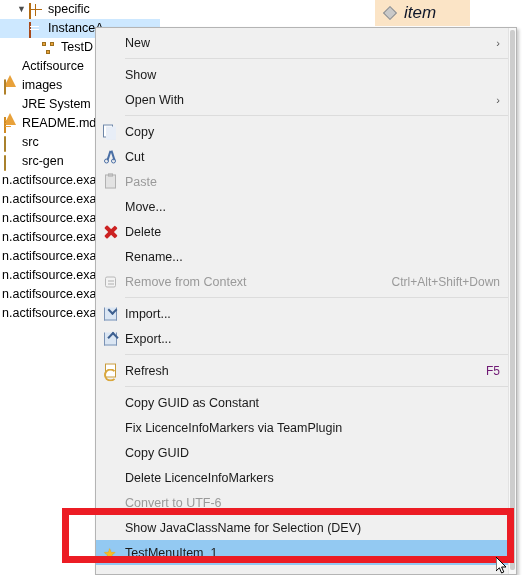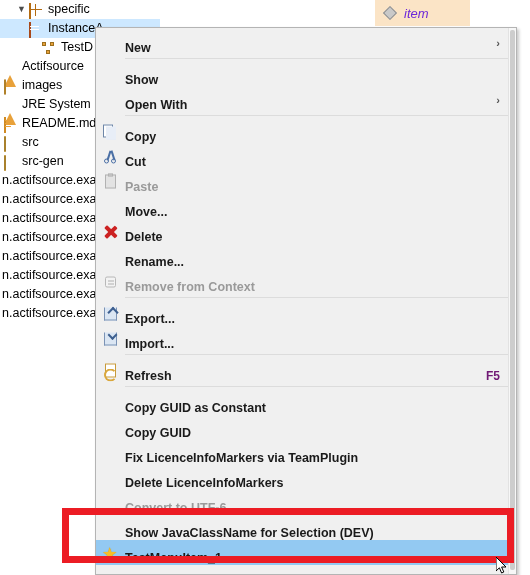--- a/index.html
+++ b/index.html
@@ -91,21 +91,21 @@
     background:#fbe4c6;
     border:0;
     display:flex;align-items:center;
   }
   #tip .dia{
     width:10px;height:10px;margin-left:10px;margin-right:9px;
     background:#c9c9c9;border:1px solid #8e8e8e;
     transform:rotate(45deg);
     box-sizing:border-box;
   }
-  #tip .tiptext{font-style:italic;font-size:13px;color:#6d28d9;}
+  #tip .tiptext{font-style:italic;font-size:17px;color:#0f172a;}
   #tip .tail{
     position:absolute;left:15px;top:25px;width:12px;height:12px;
     border-left:1px solid #555;transform:rotate(-35deg);
   }
 
   
   #menu{
     position:absolute;left:95px;top:27px;width:422px;
     background:#f0f0f0;
     border:1px solid #b4b4b4;
@@ -114,25 +114,24 @@
     padding:2px 0 0 0;
     overflow:hidden;
     height:548px;
   }
   .gutter{
     position:absolute;left:0;top:0;width:29px;height:100%;
     background:#f0f0f0;
   }
   .mrow{
     position:relative;
-    height:25px;display:flex;align-items:flex-end;
+    height:25px;display:flex;align-items:center;
     padding-left:29px;
     font-size:12.5px;color:#1a1a1a;
     white-space:nowrap;
-    font-weight:bold;
   }
   .mrow.dis{color:#9a9a9a;}
   .mrow.hl{background:#93c9f2;}
   .mlabel{padding-left:0;}
   .maccel{
     margin-left:auto;margin-right:16px;color:#701a75;font-size:12px;
   }
   .mrow.dis .maccel{color:#9a9a9a;}
   .arrow{
     position:absolute;right:16px;top:50%;transform:translateY(-50%);
@@ -332,51 +331,52 @@
         <span class="mlabel">Delete</span>
       </div>
       <div class="mrow">
         <span class="mlabel">Rename...</span>
       </div>
       <div class="mrow dis">
         <span class="micon">
           <span class="i-rem"></span>
         </span>
         <span class="mlabel">Remove from Context</span>
+        <span class="maccel">Ctrl+Alt+Shift+Down</span>
       </div>
       <div class="msep"></div>
       <div class="mrow">
         <span class="micon">
+          <span class="i-imp"></span>
+        </span>
+        <span class="mlabel">Import...</span>
+      </div>
+      <div class="mrow">
+        <span class="micon">
           <span class="i-exp"></span>
         </span>
         <span class="mlabel">Export...</span>
-      </div>
-      <div class="mrow">
-        <span class="micon">
-          <span class="i-imp"></span>
-        </span>
-        <span class="mlabel">Import...</span>
       </div>
       <div class="msep"></div>
       <div class="mrow">
         <span class="micon">
           <span class="i-ref"></span>
         </span>
         <span class="mlabel">Refresh</span>
         <span class="maccel">F5</span>
       </div>
       <div class="msep"></div>
       <div class="mrow">
         <span class="mlabel">Copy GUID as Constant</span>
       </div>
       <div class="mrow">
+        <span class="mlabel">Fix LicenceInfoMarkers via TeamPlugin</span>
+      </div>
+      <div class="mrow">
         <span class="mlabel">Copy GUID</span>
-      </div>
-      <div class="mrow">
-        <span class="mlabel">Fix LicenceInfoMarkers via TeamPlugin</span>
       </div>
       <div class="mrow">
         <span class="mlabel">Delete LicenceInfoMarkers</span>
       </div>
       <div class="mrow dis">
         <span class="mlabel">Convert to UTF-6</span>
       </div>
       <div class="mrow">
         <span class="mlabel">Show JavaClassName for Selection (DEV)</span>
       </div>

